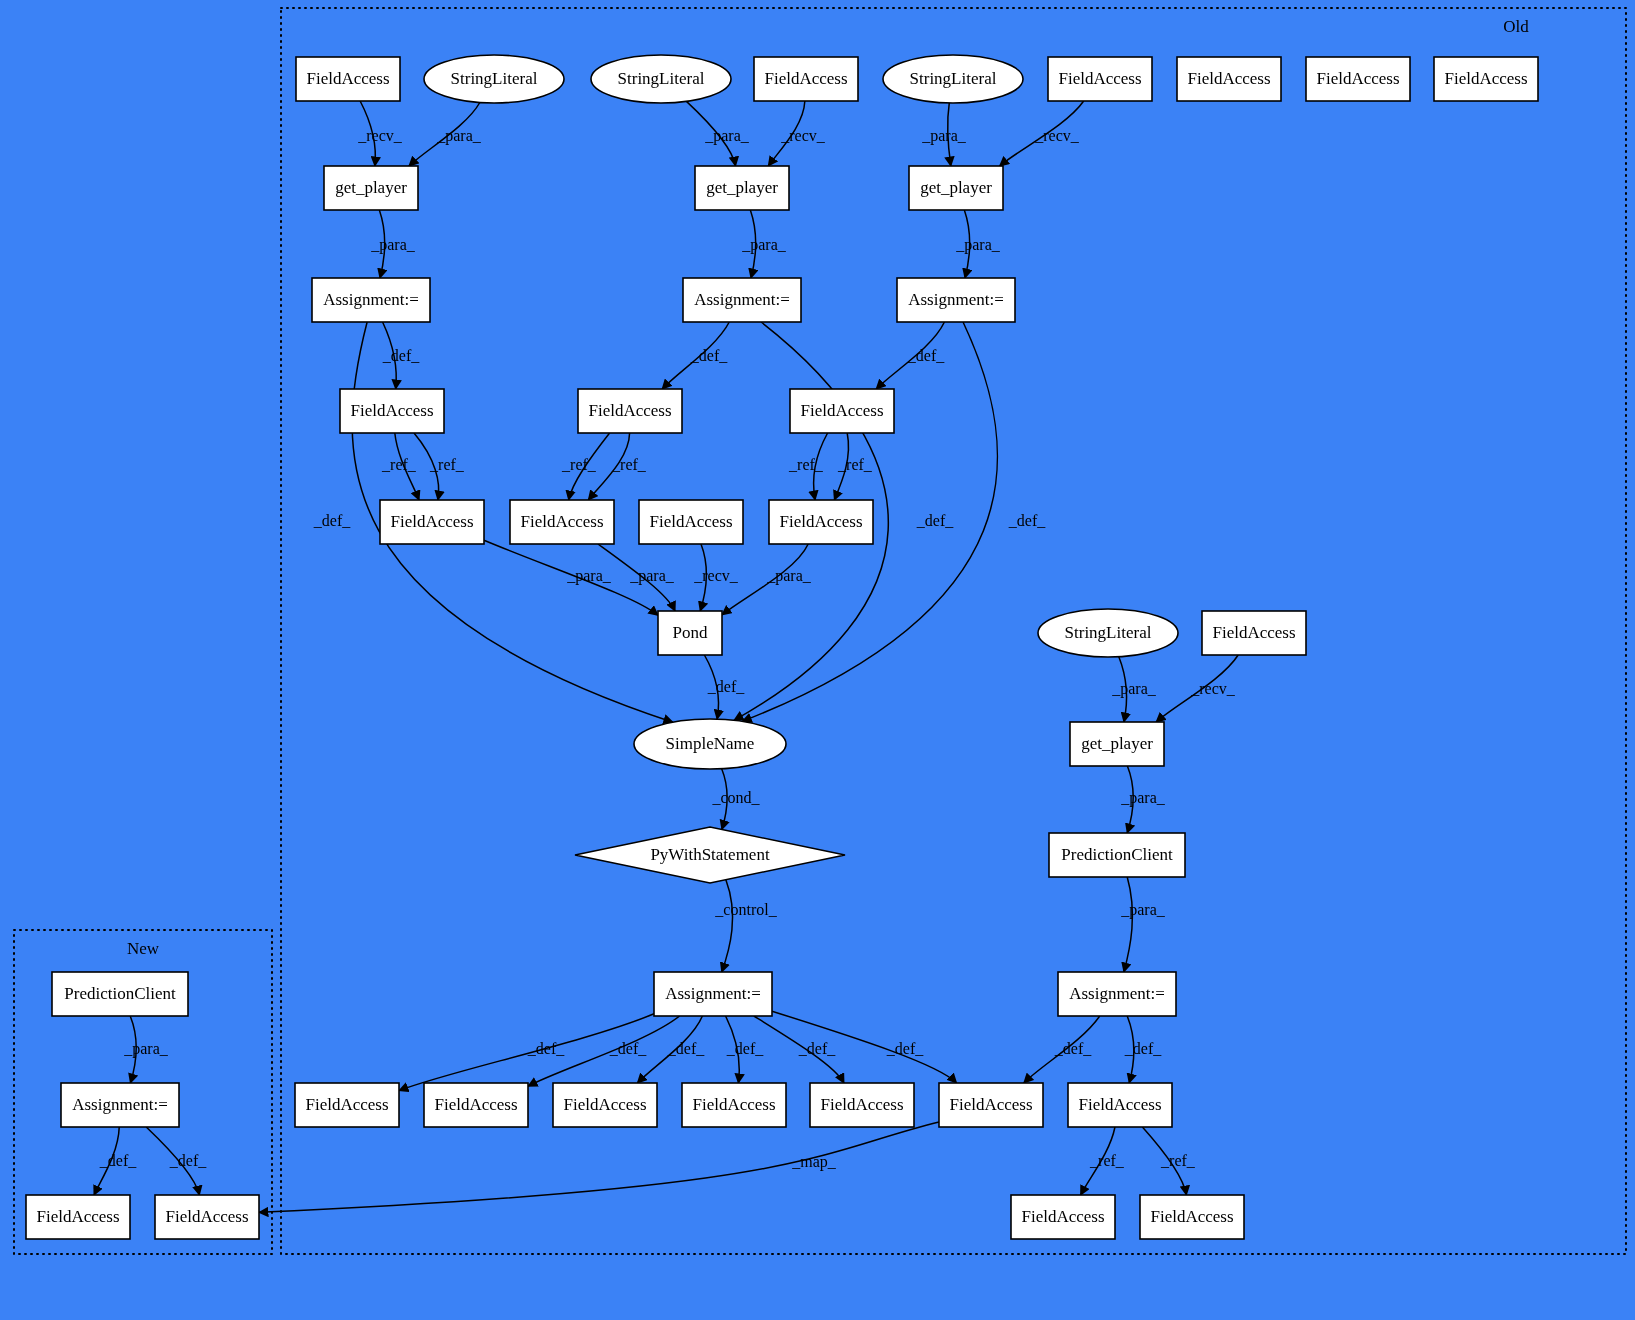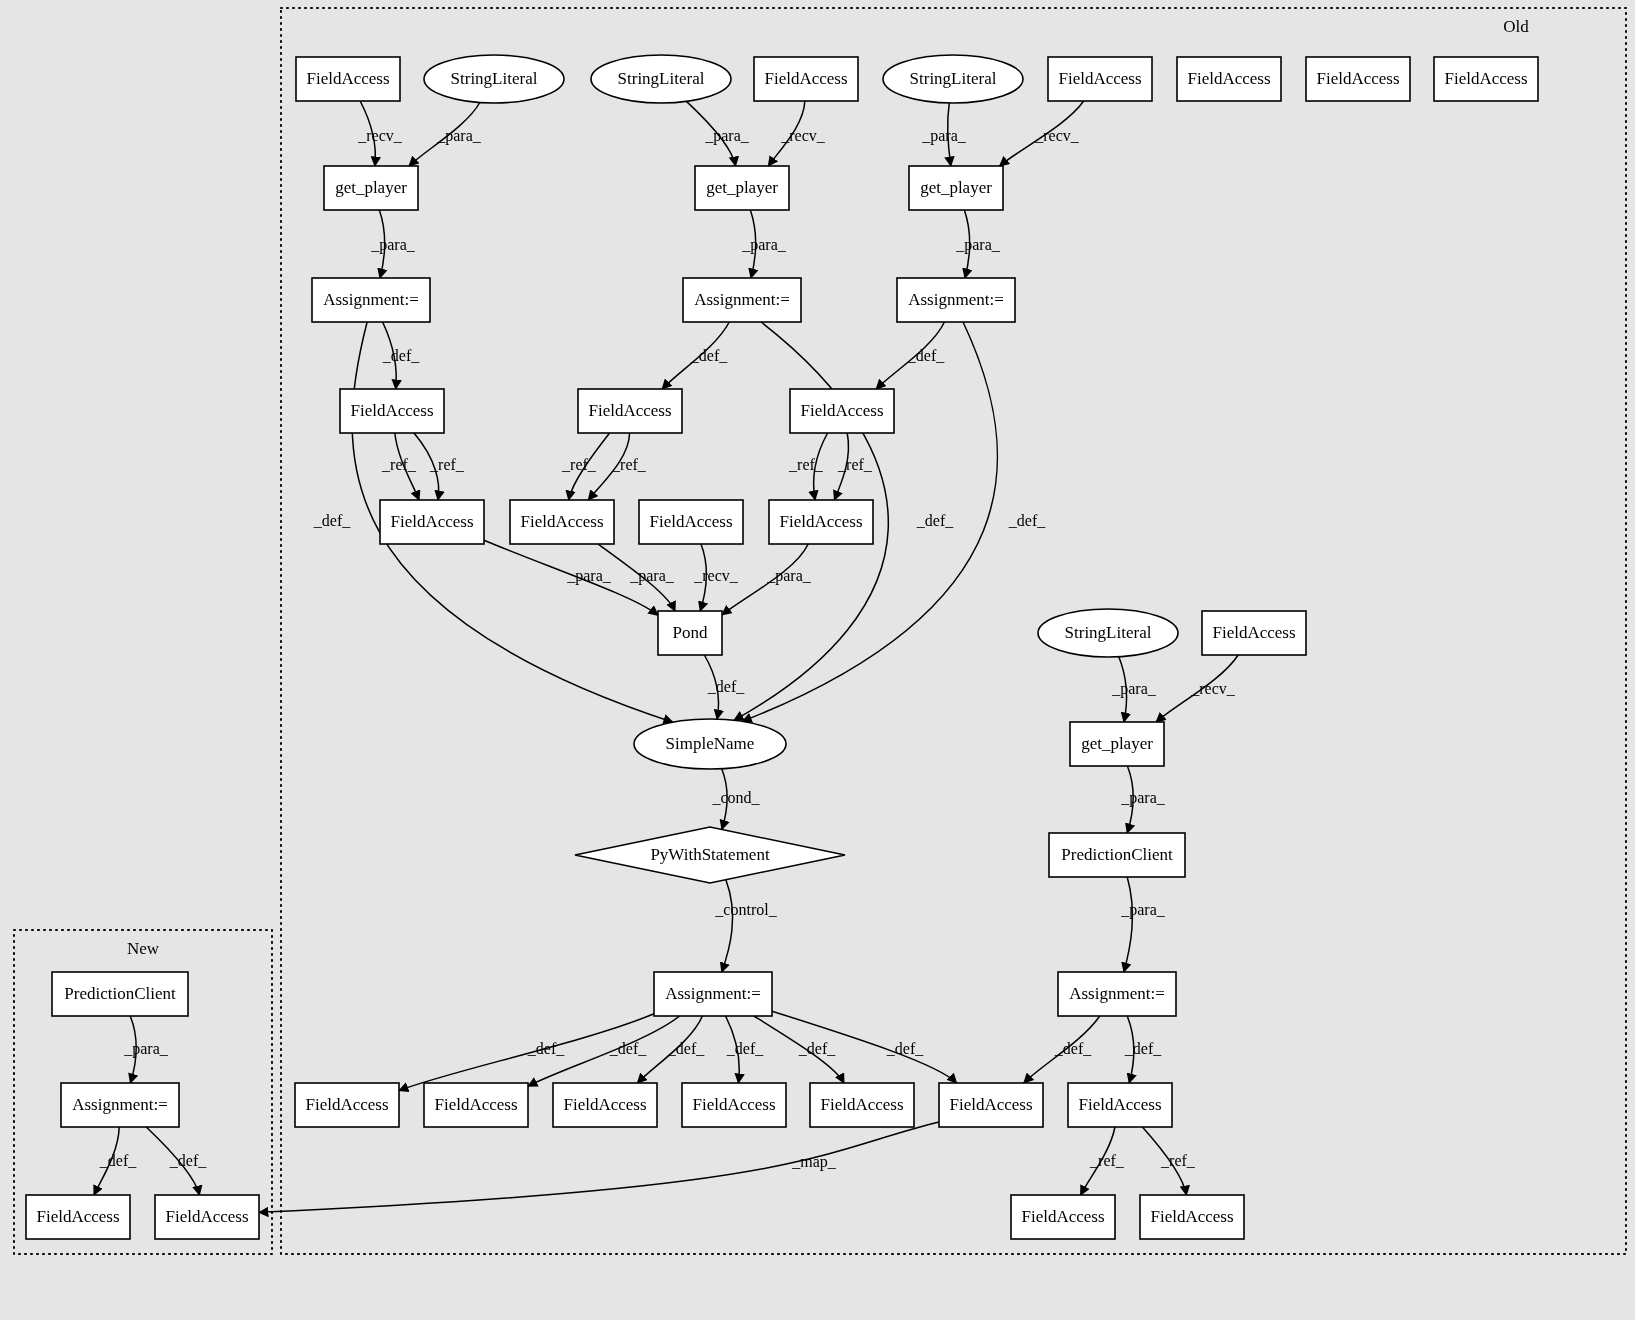--- a/index.html
+++ b/index.html
@@ -7,21 +7,21 @@
     padding: 0;
     background: #ffffff;
   }
   body {
     font-family: "Liberation Serif", "DejaVu Serif", serif;
   }
   #canvas-root {
     position: relative;
     width: 1635px;
     height: 1320px;
-    background: #e5e5e5;
+    background: #3b82f6;
     overflow: hidden;
     text-align: center;
   }
   #graph-svg {
     position: absolute;
     left: 0;
     top: 0;
     width: 1635px;
     height: 1320px;
   }

